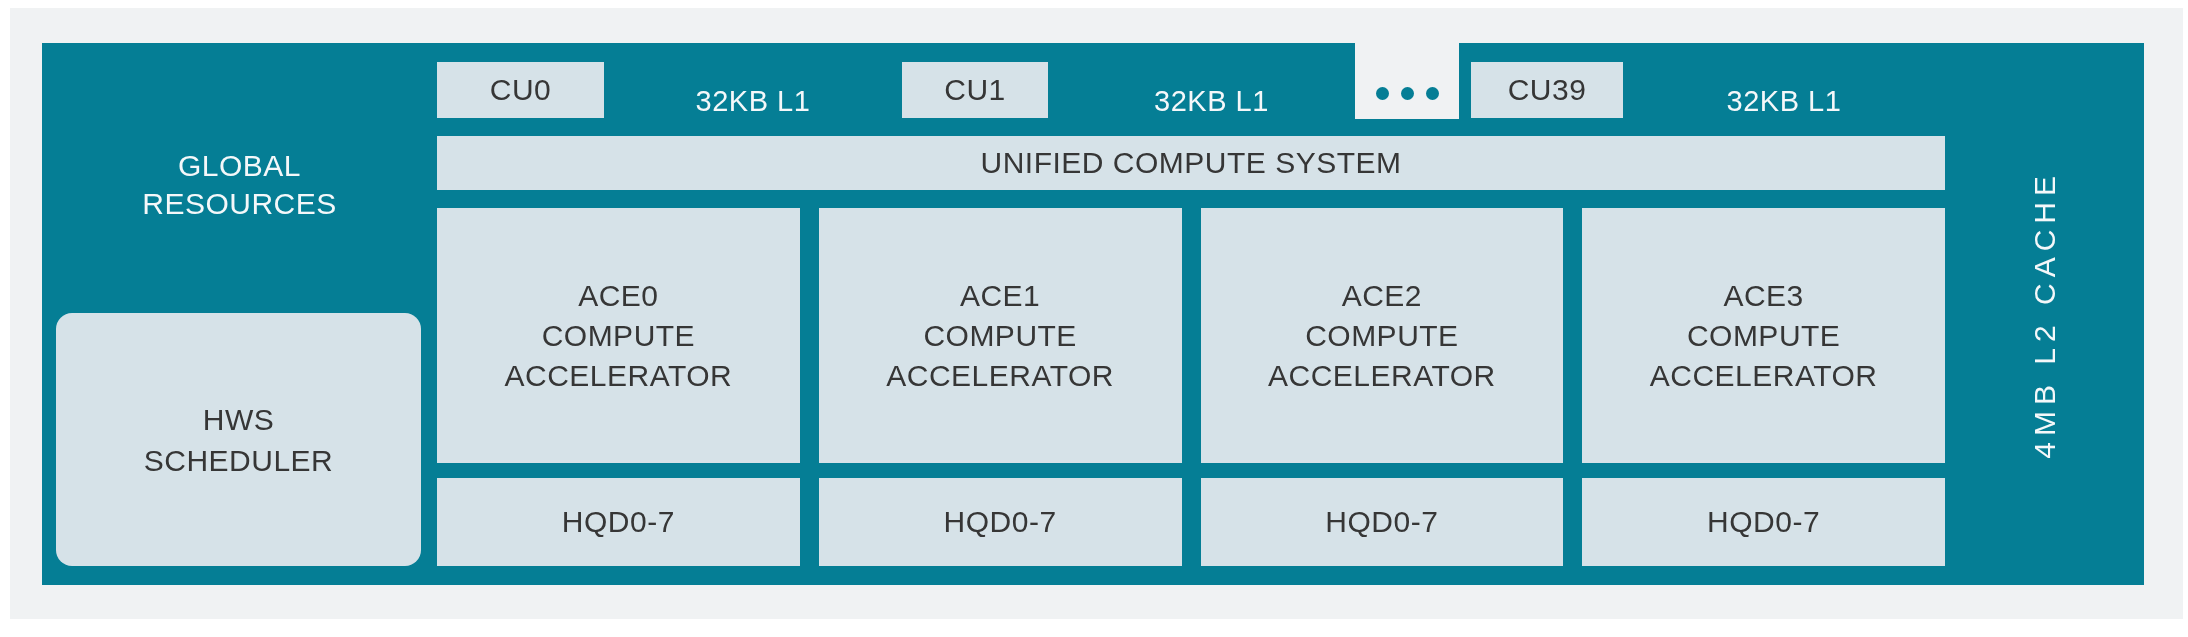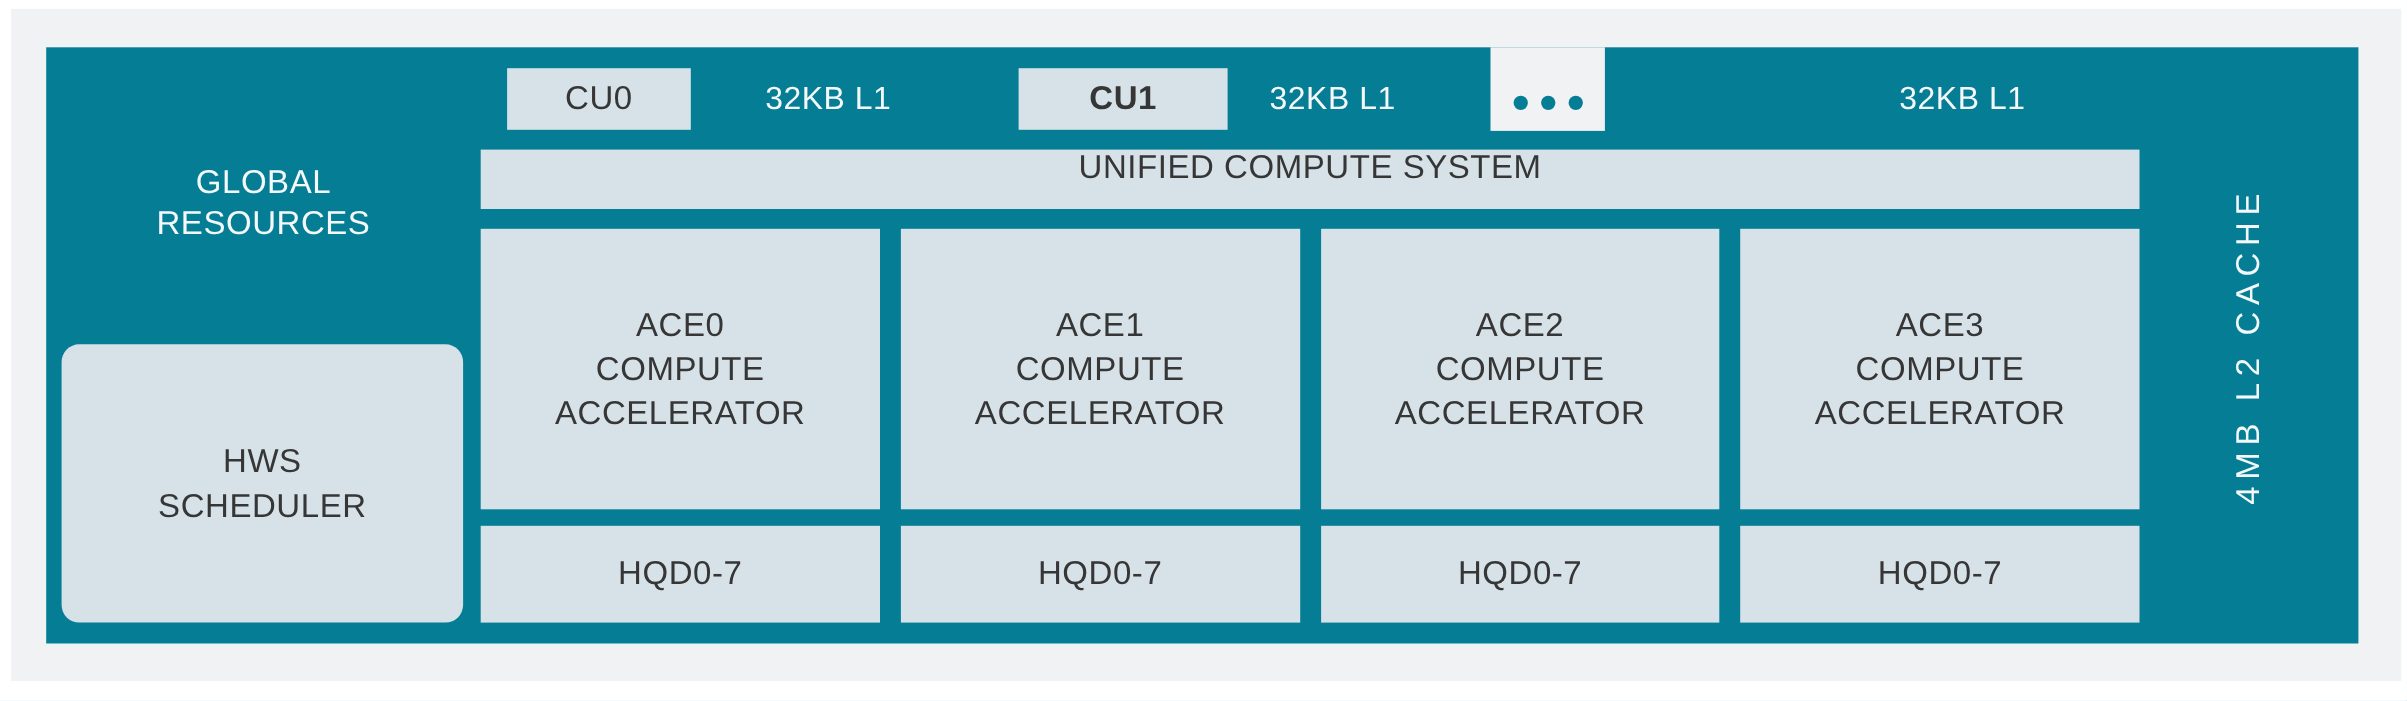--- a/index.html
+++ b/index.html
@@ -47,28 +47,28 @@
     font-size: 30px; line-height: 41px; letter-spacing: 0.5px;
     text-align: center;
     border-radius: 16px;
   }
 
   
   .cu-box {
     position: absolute; top: 19px; height: 56px;
     display: flex; align-items: center; justify-content: center;
     color: var(--dark-text, #363636);
-    font-size: 30px; letter-spacing: 0.5px; margin-left: 24px;
+    font-size: 30px; letter-spacing: 0.5px;
   }
   .cu-box.cu0  { left: 395px;  width: 167px; }
-  .cu-box.cu1  { left: 860px;  width: 190px; font-weight: bold; }
+  .cu-box.cu1  { left: 860px;  width: 146px; }
   .cu-box.cu39 { left: 1429px; width: 152px; }
   .l1-label {
     position: absolute; top: 19px; height: 56px;
-    display: flex; align-items: center; justify-content: center;
+    display: flex; align-items: flex-end; justify-content: center;
     color: var(--light-text, #F4F8FA);
     font-size: 29px; letter-spacing: 0.5px;
   }
   .l1-label.a { left: 562px;  width: 298px; }
   .l1-label.b { left: 1026px; width: 287px; }
   .l1-label.c { left: 1581px; width: 322px; }
   .notch {
     position: absolute; left: 1313px; top: 0;
     width: 104px; height: 76px;
     background: var(--panel-background, #F0F2F3);
@@ -77,21 +77,21 @@
   }
   .dot {
     width: 13px; height: 13px; border-radius: 50%;
     background: var(--teal, #057E95);
   }
 
   
   .unified-bar {
     position: absolute; left: 395px; top: 93px;
     width: 1508px; height: 54px;
-    display: flex; justify-content: center;
+    display: flex; align-items: center; justify-content: center;
     color: var(--dark-text, #363636);
     font-size: 30px; letter-spacing: 0.5px;
   }
 
   
   .ace-row {
     position: absolute; left: 395px; top: 165px;
     width: 1508px; height: 255px;
     display: flex; gap: 19px;
   }
@@ -155,20 +155,23 @@
         <span>CU1</span>
       </div>
       <div class="l1-label b">
         <span>32KB L1</span>
       </div>
       <div class="notch" title="...">
         <span class="dot"></span>
         <span class="dot"></span>
         <span class="dot"></span>
       </div>
+      <div class="cu-box cu39 lightbox">
+        <span>CU39</span>
+      </div>
       <div class="l1-label c">
         <span>32KB L1</span>
       </div>
 
       <div class="unified-bar lightbox">
         <span>UNIFIED COMPUTE SYSTEM</span>
       </div>
 
       <div class="ace-row">
         <div class="ace-box lightbox">

